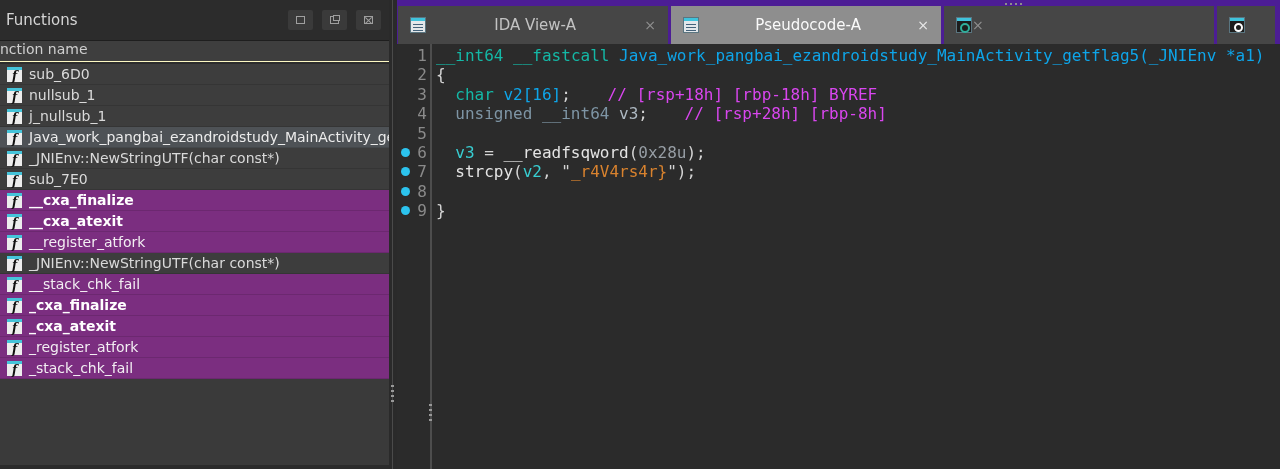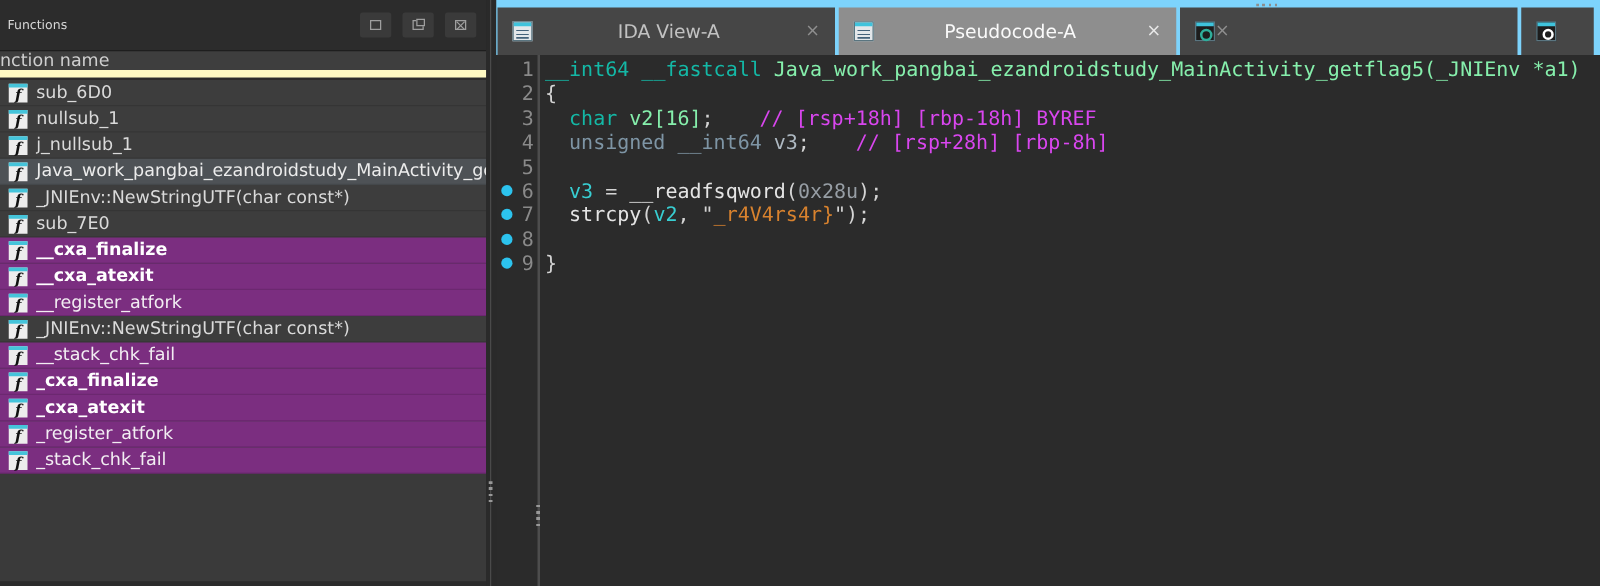--- a/index.html
+++ b/index.html
@@ -3,36 +3,36 @@
 <meta charset="utf-8">
 <style>
   * { margin:0; padding:0; box-sizing:border-box; }
   html,body { width:1280px; height:469px; overflow:hidden; background:#262626;
               font-family:"DejaVu Sans", sans-serif; }
   .app { position:relative; width:1280px; height:469px; background:#2b2b2b; overflow:hidden; }
 
   
   .fpanel { position:absolute; left:0; top:0; width:389px; height:465px; background:#2c2c2c; }
   .ftitle { height:40px; display:flex; align-items:center; padding:0 8px 0 6px;
-            color:#d6d6d6; font-size:10px; }
+            color:#d6d6d6; font-size:15px; }
   .fbtns { margin-left:auto; display:flex; gap:9px; }
   .wbtn { width:25px; height:20px; background:#3a3a3a; border-radius:2px;
           display:flex; align-items:center; justify-content:center; }
   .ic-max { width:9px; height:8px; border:1px solid #9f9f9f; }
   .ic-float { width:9px; height:8px; border:1px solid #9f9f9f; position:relative; }
   .ic-float::after { content:""; position:absolute; right:-2px; top:-2px; width:5px; height:4px;
                      border:1px solid #9f9f9f; background:#3a3a3a; }
   .ic-close { width:9px; height:8px; border:1px solid #9f9f9f; position:relative; }
   .ic-close::before,.ic-close::after { content:""; position:absolute; left:-1px; top:3px;
           width:9px; height:1px; background:#9f9f9f; }
   .ic-close::before { transform:rotate(45deg); }
   .ic-close::after  { transform:rotate(-45deg); }
 
   .fheader { height:22px; background:#3e3e3e; border-top:1px solid #1e1e1e;
-             border-bottom:6px solid #fef9c3; color:#cfcfcf; font-size:14px;
+             border-bottom:1px solid #fef9c3; color:#cfcfcf; font-size:14px;
              display:flex; overflow:hidden; white-space:nowrap; }
   .flist { position:absolute; top:64px; left:0; right:0; bottom:0; background:#3a3a3a; overflow:hidden; }
   .f-row { height:21px; display:flex; align-items:center; padding-left:7px;
            background:#3d3d3d; color:#dadada; font-size:14px; white-space:nowrap; overflow:hidden;
            border-bottom:1px solid rgba(0,0,0,0.12); }
   .f-row.selected { background:#4e5256; color:#ececec; }
   .f-row.import { background:#7b2e80; color:#f2eef2; }
   .f-row.import-bold { background:#7b2e80; color:#ffffff; font-weight:bold; }
   .ficon { flex:0 0 15px; width:15px; height:15px; margin-right:7px; background:#ededed;
            border-top:3px solid #45c4da; color:#111; font-family:"DejaVu Serif", serif;
@@ -40,21 +40,21 @@
            text-align:center; }
 
   
   .vsplit { position:absolute; left:389px; top:0; width:8px; height:469px; background:#2a2a2a; }
   .vsplit::before { content:""; position:absolute; left:3px; top:0; bottom:0; width:1px; background:#4a4a4a; }
   .grip-v { position:absolute; left:2px; width:3px; height:19px;
             background:repeating-linear-gradient(#989898 0 2px, transparent 2px 5px); }
 
   
   .rpanel { position:absolute; left:397px; top:0; width:883px; height:469px; background:#2b2b2b; }
-  .tabbar { position:relative; height:44px; background:#7dd3fc; display:flex; align-items:flex-end; padding-left:1px; }
+  .tabbar { position:relative; height:44px; background:#4c1d95; display:flex; align-items:flex-end; padding-left:1px; }
   .topgrip { position:absolute; left:608px; top:3px; width:17px; height:2px;
              background:repeating-linear-gradient(90deg,#8d8d8d 0 2px, transparent 2px 5px); }
   .tab { width:270px; height:38px; margin-right:3px; display:flex; align-items:center;
          background:#464646; color:#c2c2c2; font-size:15px; overflow:hidden; flex:0 0 auto; }
   .tab.active { background:#8e8e8e; color:#fafafa; }
   .tab .tlabel { flex:1; text-align:center; white-space:nowrap; overflow:hidden; }
   .tab .tabx { margin-right:12px; color:#8f8f8f; font-size:14px; }
   .tab.active .tabx { color:#e8e8e8; }
   .tab.stub { width:58px; }
 
@@ -74,21 +74,21 @@
               font-family:"DejaVu Sans Mono", monospace; font-size:16px; }
   .gutsep { position:absolute; left:33px; top:0; bottom:0; width:2px; background:#4d4d4d; }
   .codelines { position:absolute; left:0; top:2px; right:0; }
   .cl { position:relative; height:19.4px; line-height:19.4px; white-space:pre; }
   .dot { position:absolute; left:4px; top:5px; width:9px; height:9px; border-radius:50%;
          background:#2cc3ee; }
   .ln { position:absolute; left:0; width:30px; text-align:right; color:#8a8a8a; }
   .ct { position:absolute; left:39px; }
 
   .c-kw { color:#14b8a6; }   
-  .c-yl { color:#86efac; }   
+  .c-yl { color:#0ea5e9; }   
   .c-cm { color:#d946ef;margin-left:27px; }   
   .c-sl { color:#7e95a5; }   
   .c-dv { color:#aeb9c2; }   
   .c-vr { color:#38ced2; }   
   .c-fw { color:#e4e4e4;margin-top:32px; }   
   .c-nm { color:#979ea5; }   
   .c-st { color:#d8822e; }   
   .c-pl { color:#d4d4d4; }   
 </style>
 </head>

